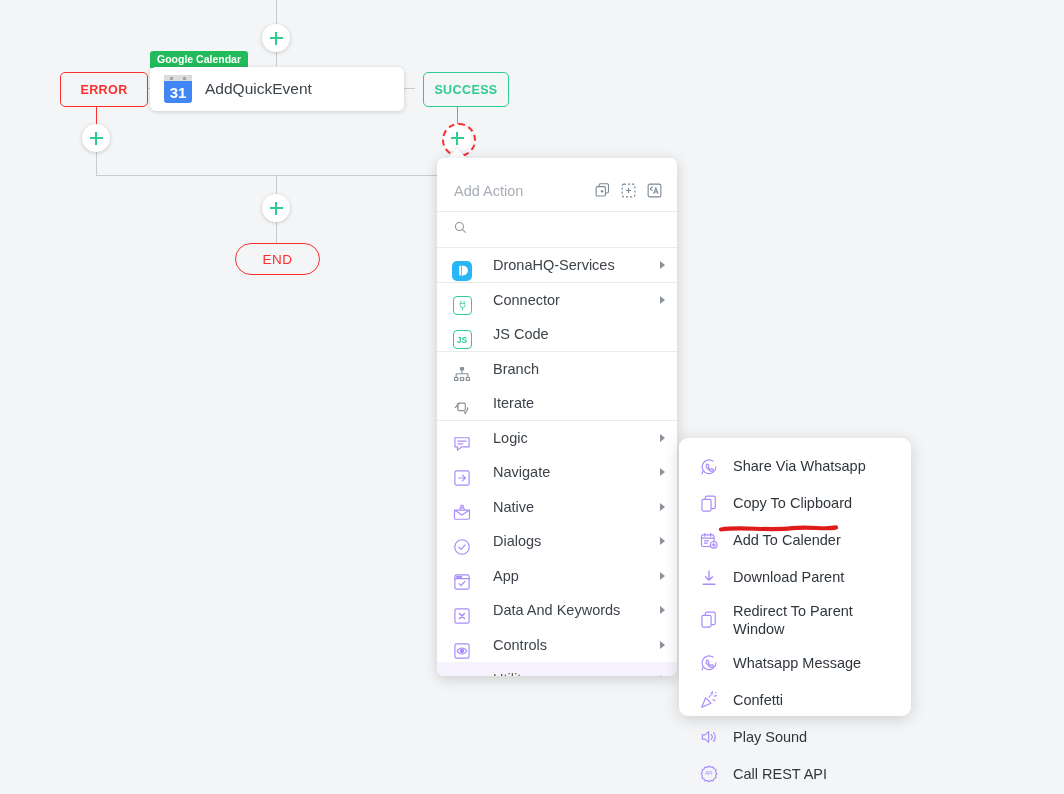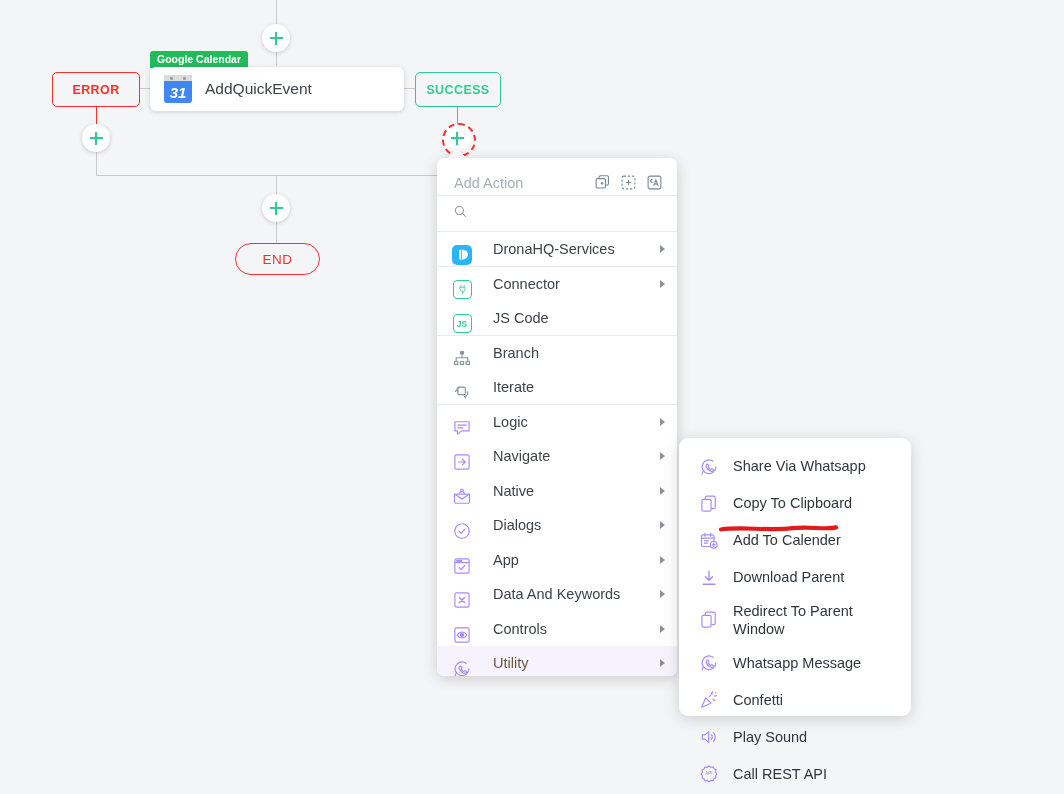--- a/index.html
+++ b/index.html
@@ -50,20 +50,21 @@
     border: 2px dashed #f8312f;
     border-radius: 50%;
   }
 
   .badge-box {
     position: absolute;
     border-radius: 5px;
     display: flex; align-items: center; justify-content: center;
     font-size: 12.5px; font-weight: bold; letter-spacing: .4px;
     background: #f4f5f6;
+    margin-left: 8px;
   }
   .badge-error { border: 1.5px solid #f8312f; color: #f8312f; }
   .badge-success { border: 1.5px solid #2ecc8f; color: #2ecc8f; }
 
   .node-card {
     position: absolute;
     background: #ffffff;
     border-radius: 6px;
     box-shadow: 0 1px 5px rgba(0,0,0,.16);
     display: flex; align-items: center;
@@ -84,21 +85,20 @@
     white-space: nowrap;
   }
   .gcal-icon {
     width: 28px; height: 28px;
     border-radius: 3px;
     background: #4285f4;
     position: relative;
     display: flex; align-items: flex-end; justify-content: center;
     overflow: hidden;
     flex: 0 0 auto;
-    font-style: italic;
   }
   .gcal-icon .topbar {
     position: absolute; top: 0; left: 0; right: 0; height: 6px;
     background: #dcdcdc;
   }
   .gcal-icon .topbar:before, .gcal-icon .topbar:after {
     content: ""; position: absolute; top: 1.5px; width: 3px; height: 3px;
     background: #9aa0a6; border-radius: 1px;
   }
   .gcal-icon .topbar:before { left: 6px; }
@@ -128,24 +128,25 @@
   }
   .panel-caret {
     position: absolute;
     width: 16px; height: 16px;
     background: #ffffff;
     transform: rotate(45deg);
     box-shadow: -2px -2px 5px rgba(0,0,0,.07);
   }
   .panel-header {
     height: 38px;
-    display: flex; align-items: flex-end;
+    display: flex; align-items: center;
     padding: 0 14px 4px 17px;
     border-bottom: 1px solid #e8eaec;
     box-sizing: border-box;
+    margin-top: 16px;
   }
   .panel-title {
     flex: 1;
     font-size: 14.5px;
     color: #a7aeb6;
   }
   .hdr-icons { display: flex; gap: 9px; }
   .hdr-ico { width: 17px; height: 17px; color: #7b8793; cursor: pointer; }
   .hdr-ico svg { display: block; }
 

